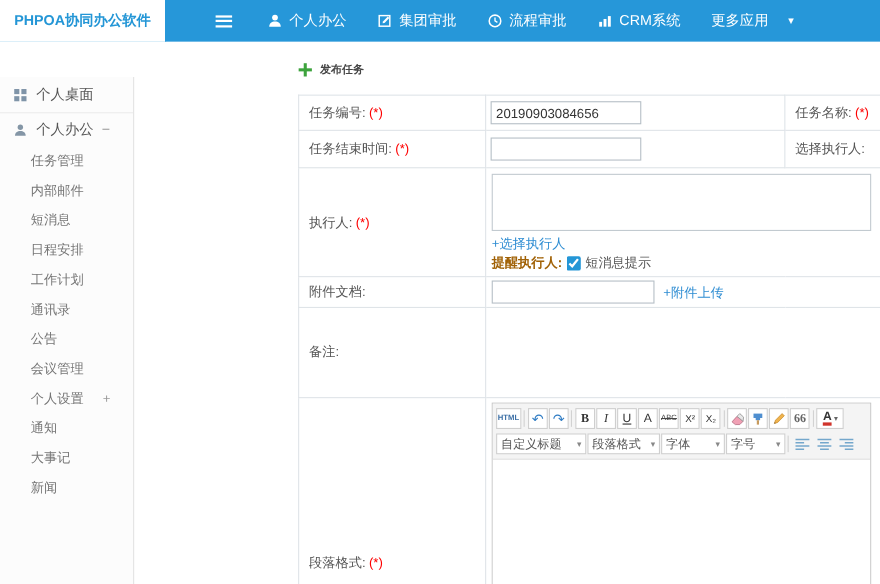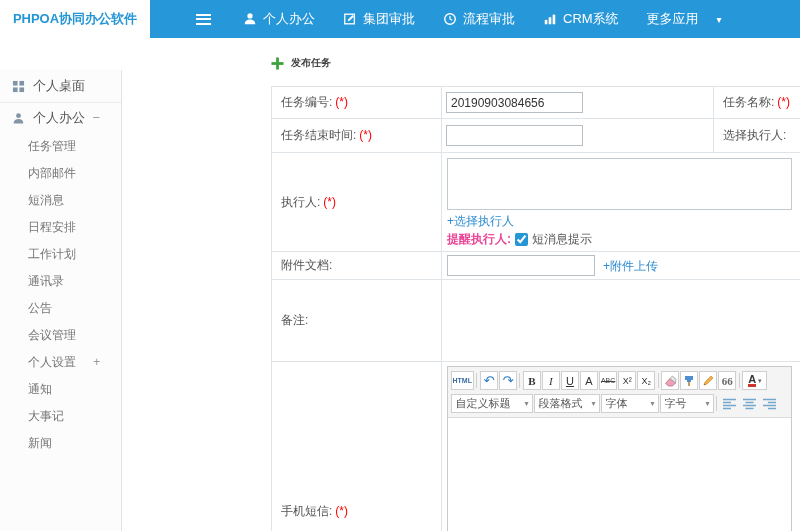--- a/index.html
+++ b/index.html
@@ -39,21 +39,21 @@
   td.lbl{padding-left:9px;white-space:nowrap;}
   .req{color:var(--required);margin-left:3px;}
   td.val{padding-left:4px;}
   .txt{height:21px;border:1px solid #b6bfc6;font-size:12px;padding:0 4px;font-family:inherit;color:#333;background:#fff;}
   .w137{width:137px;}
   .link{color:var(--link);cursor:pointer;text-decoration:none;font-size:12px;}
   .exec-cell{padding:5px 0 3px 5px;}
   .exec{width:345px;height:52px;border:1px solid #c2cad0;resize:none;font-family:inherit;display:block;}
   .choose-line{margin-top:3px;}
   .remind-line{margin-top:1px;display:flex;align-items:center;gap:4px;}
-  .remind-lbl{font-weight:700;color:#ec4899;}
+  .remind-lbl{font-weight:700;color:#a16207;}
   .cb{width:13px;height:13px;accent-color:var(--accent);}
   .attach-cell{padding-left:5px;}
   .attach-input{width:148px;}
   .attach-cell .link{margin-left:8px;}
   .remark-cell{padding:0;}
   .remark{width:100%;height:78px;border:none;outline:none;resize:none;font-family:inherit;display:block;background:#fff;}
   .desc-cell{padding:4px 0 0 5px;vertical-align:top !important;}
 
   
   .editor{width:345px;border:1px solid #c9c9c9;background:#fff;}
@@ -247,21 +247,21 @@
           <td class="lbl">
             <span>备注:</span>
           </td>
           <td class="remark-cell" colspan="3">
             <textarea class="remark" style=""></textarea>
           </td>
         </tr>
 
         <tr style="height:300px">
           <td class="lbl">
-            <span>手机短信:</span><span class="req">(*)</span>
+            <span>段落格式:</span><span class="req">(*)</span>
           </td>
           <td class="desc-cell" colspan="3">
 
             <div class="editor">
               <div class="toolbar">
                 <div class="trow">
                   <span class="tbtn thtml">HTML</span>
                   <span class="tsep"></span>
                   <span class="tbtn blue">↶</span>
                   <span class="tbtn blue">↷</span>

